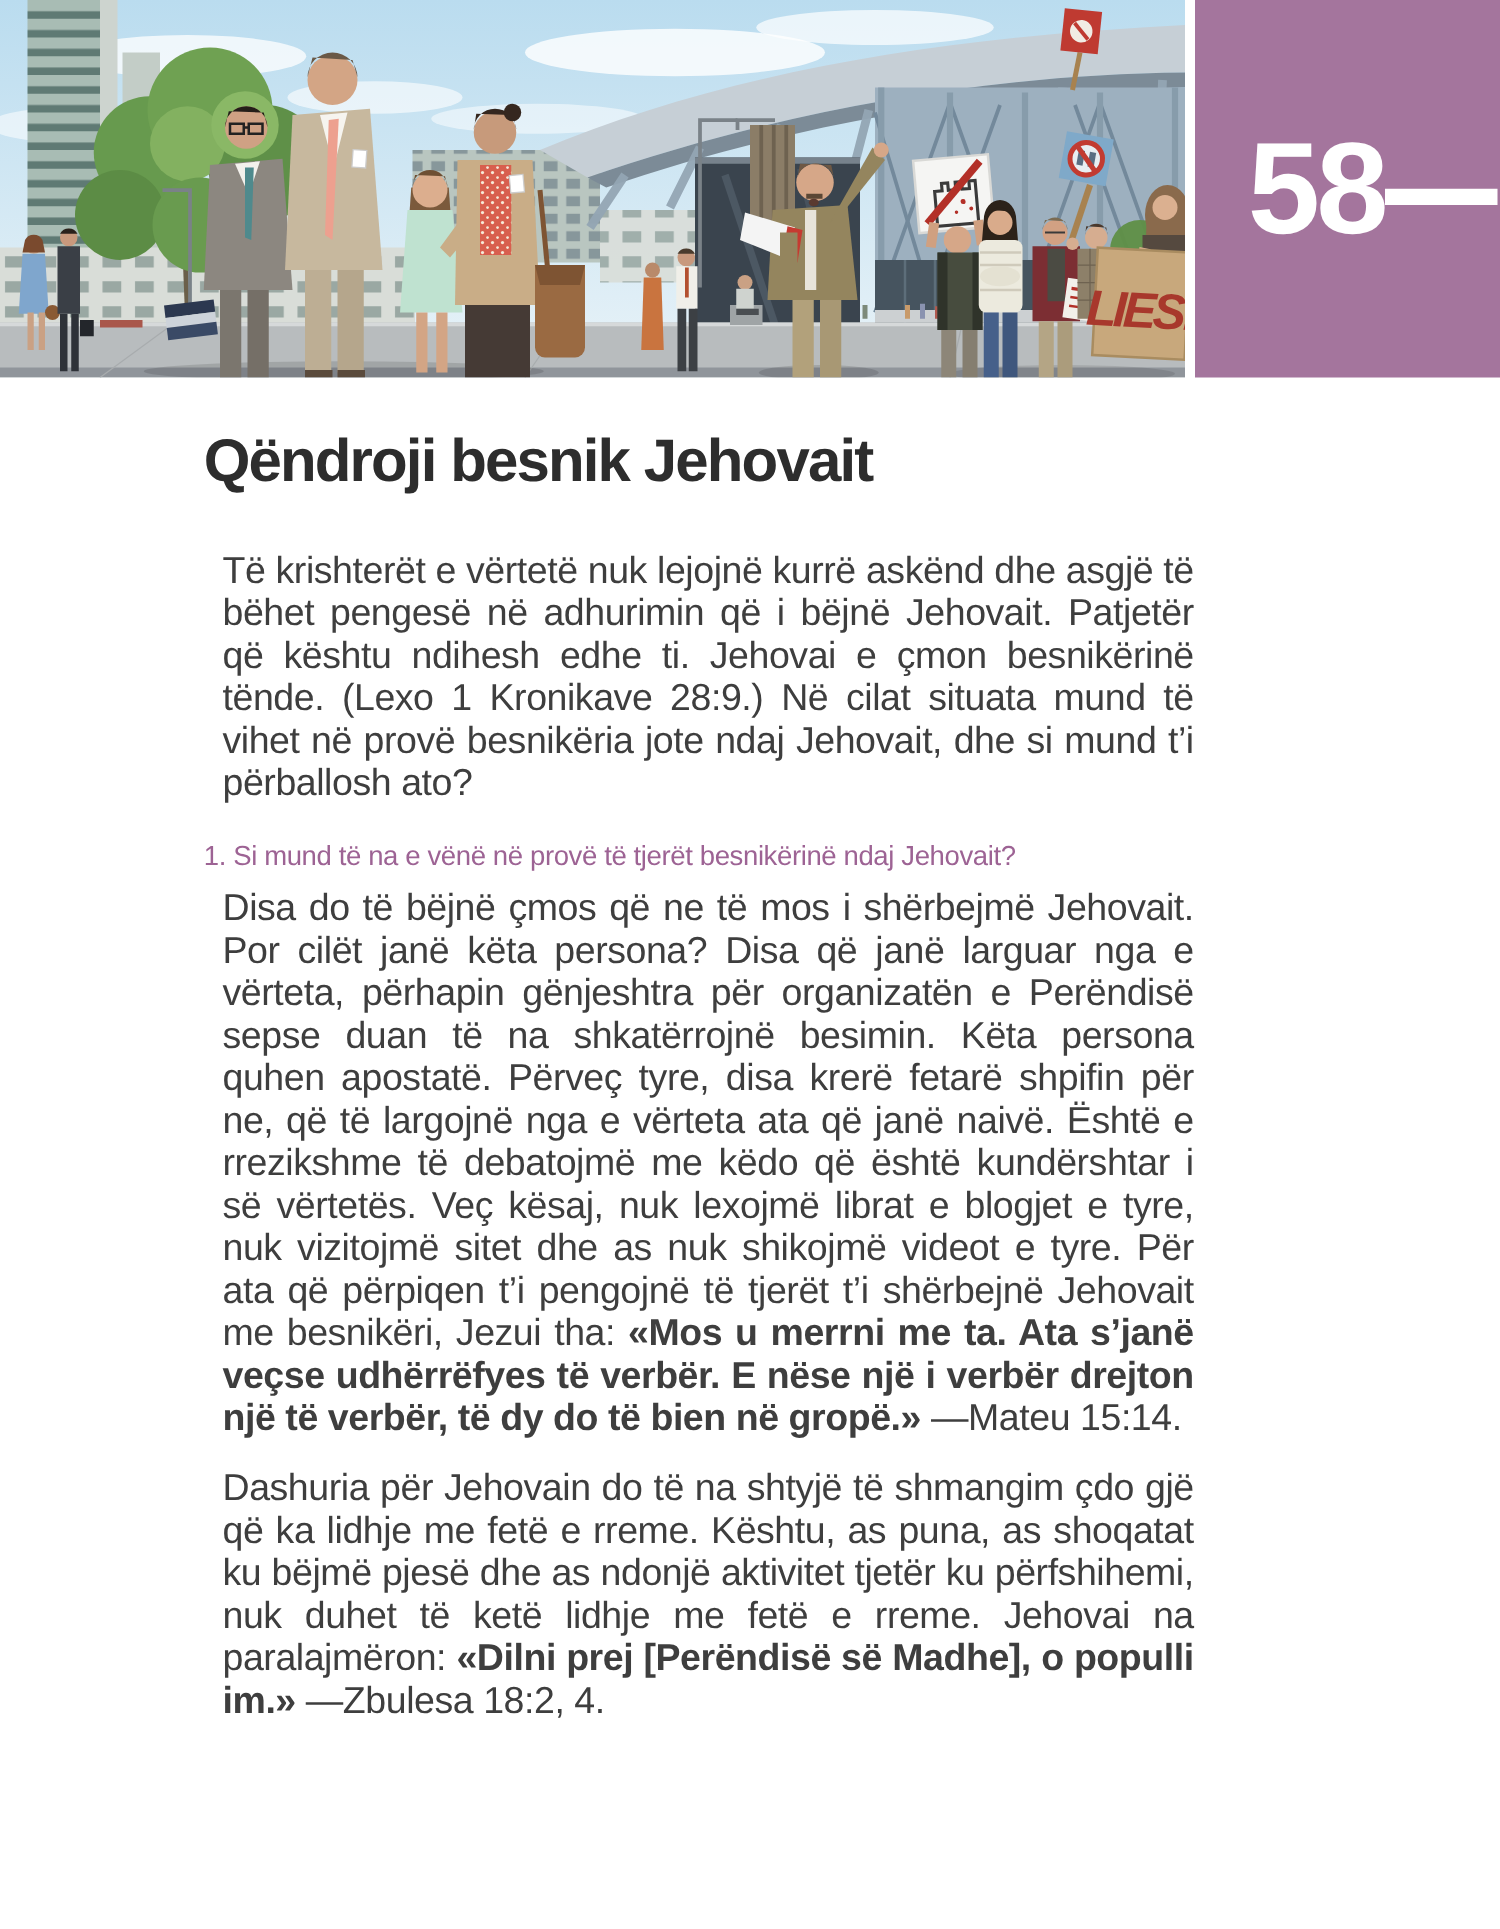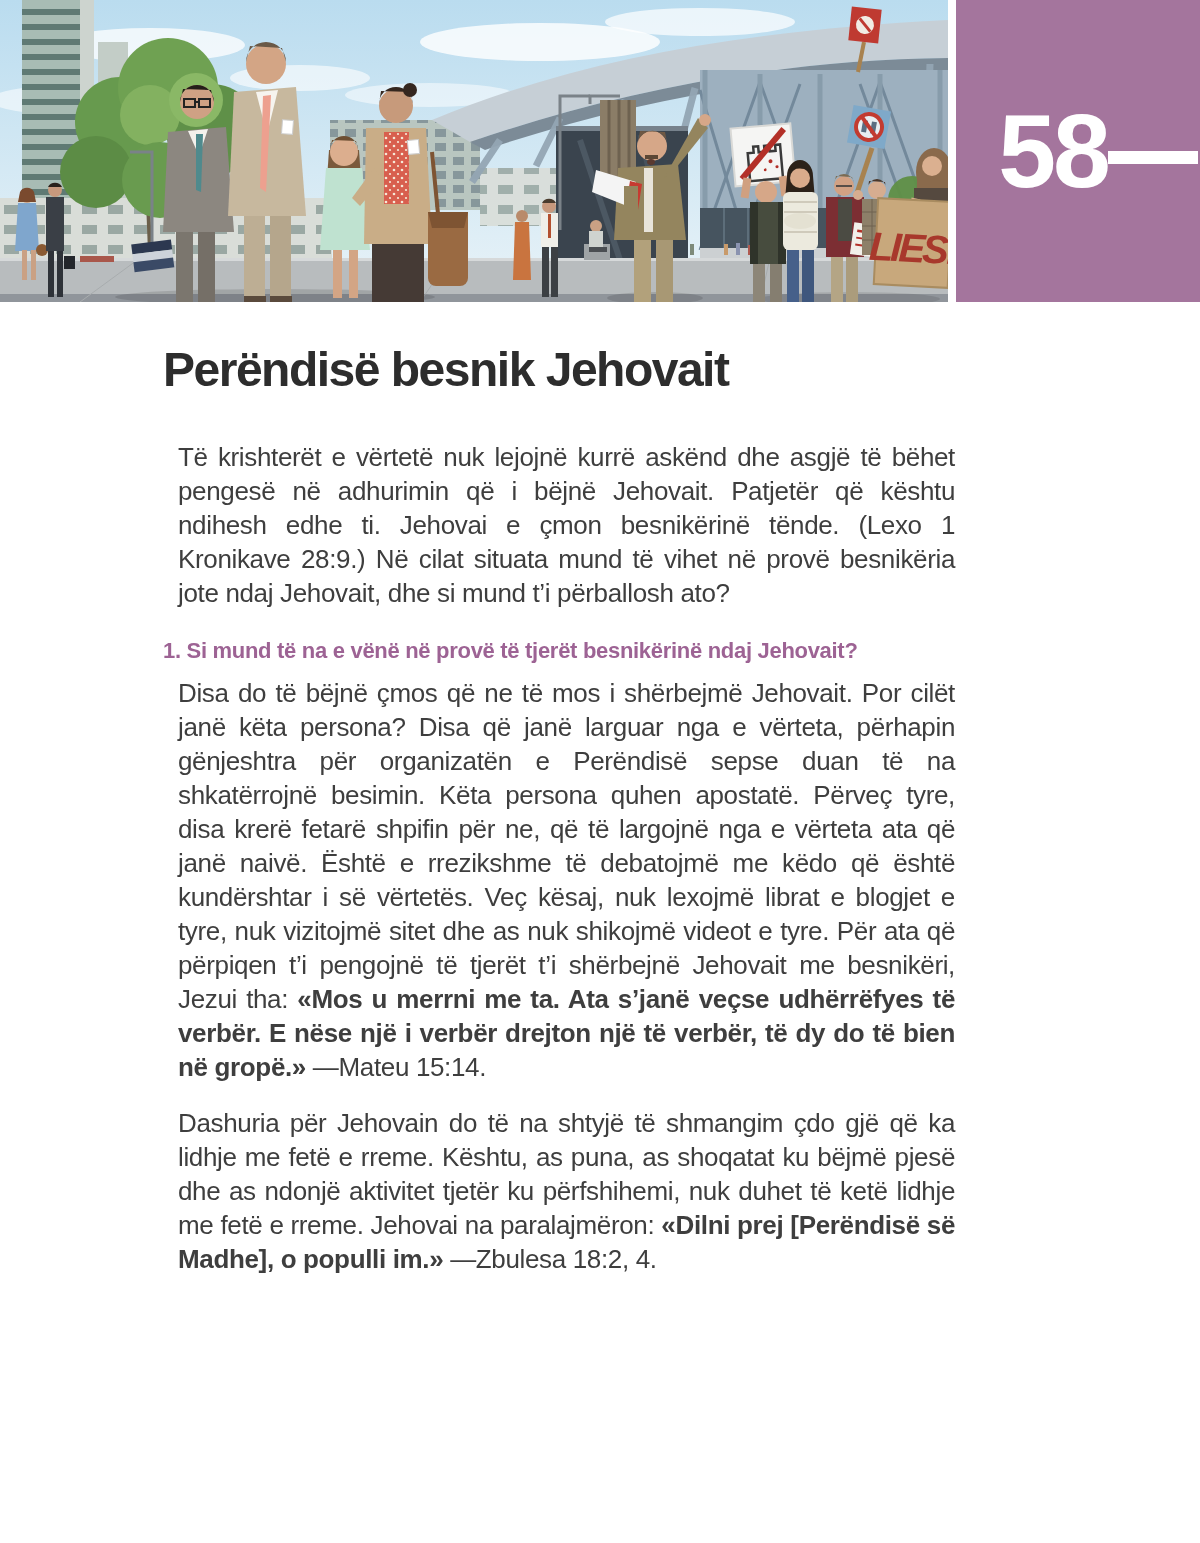--- a/index.html
+++ b/index.html
@@ -11,25 +11,25 @@
   
   .badge{position:absolute;left:956px;top:0;width:284px;height:302px;background:#a4759d;
          display:flex;align-items:center;justify-content:center;}
   .badge-num{color:#ffffff;font-size:104px;font-weight:bold;line-height:0.95;letter-spacing:-3px;}
   .badge-bar{width:90px;height:13px;background:#ffffff;margin-top:12px;}
   
   .title{position:absolute;left:163px;top:344px;margin:0;width:820px;
          font-size:48px;font-weight:bold;letter-spacing:-1.5px;color:#2d2d2d;line-height:1.1;}
   
   .content{position:absolute;left:163px;top:440px;width:792px;color:#3e3e3e;}
-  .content p{margin:0 0 22px 0;padding-left:15px;font-size:26px;line-height:34px;
+  .content p{margin:0 0 22px 0;padding-left:15px;font-size:30px;line-height:34px;
              letter-spacing:-0.35px;text-align:justify;}
   .content p .b{font-weight:bold;}
   h2.q{margin:26px 0 10px 0;padding-left:24px;text-indent:-24px;
-       font-size:22px;line-height:30px;font-weight:bold;color:#9d6394;letter-spacing:-0.3px;}
+       font-size:22px;line-height:30px;font-weight:normal;color:#9d6394;letter-spacing:-0.3px;}
 </style>
 </head>
 <body>
 
 <div class="page">
 
   <div class="hero">
     <svg width="948" height="302" viewBox="0 0 948 302" xmlns="http://www.w3.org/2000/svg">
       <defs>
         <linearGradient id="sky" x1="0" y1="0" x2="0" y2="1">
@@ -365,21 +365,21 @@
         </g>
       </g>
     </svg>
   </div>
 
   <div class="badge">
     <div class="badge-num">58</div>
     <div class="badge-bar"></div>
   </div>
 
-  <h1 class="title">Perëndisë besnik Jehovait</h1>
+  <h1 class="title">Qëndroji besnik Jehovait</h1>
 
   <div class="content">
 
     <p><span>Të krishterët e vërtetë nuk lejojnë kurrë askënd dhe asgjë të bëhet pengesë në adhurimin që i bëjnë Jehovait. Patjetër që kështu ndihesh edhe ti. Jehovai e çmon besnikërinë tënde. (Lexo 1 Kronikave 28:9.) Në cilat situata mund të vihet në provë besnikëria jote ndaj Jehovait, dhe si mund t’i përballosh ato?</span></p>
 
     <h2 class="q"><span>1. Si mund të na e vënë në provë të tjerët besnikërinë ndaj Jehovait?</span></h2>
 
     <p><span>Disa do të bëjnë çmos që ne të mos i shërbejmë Jehovait. Por cilët janë këta persona? Disa që janë larguar nga e vërteta, përhapin gënjeshtra për organizatën e Perëndisë sepse duan të na shkatërrojnë besimin. Këta persona quhen apostatë. Përveç tyre, disa krerë fetarë shpifin për ne, që të largojnë nga e vërteta ata që janë naivë. Është e rrezikshme të debatojmë me këdo që është kundërshtar i së vërtetës. Veç kësaj, nuk lexojmë librat e blogjet e tyre, nuk vizitojmë sitet dhe as nuk shikojmë videot e tyre. Për ata që përpiqen t’i pengojnë të tjerët t’i shërbejnë Jehovait me besnikëri, Jezui tha: </span><span class="b">«Mos u merrni me ta. Ata s’janë veçse udhërrëfyes të verbër. E nëse një i verbër drejton një të verbër, të dy do të bien në gropë.»</span><span> —Mateu 15:14.</span></p>
 
 

